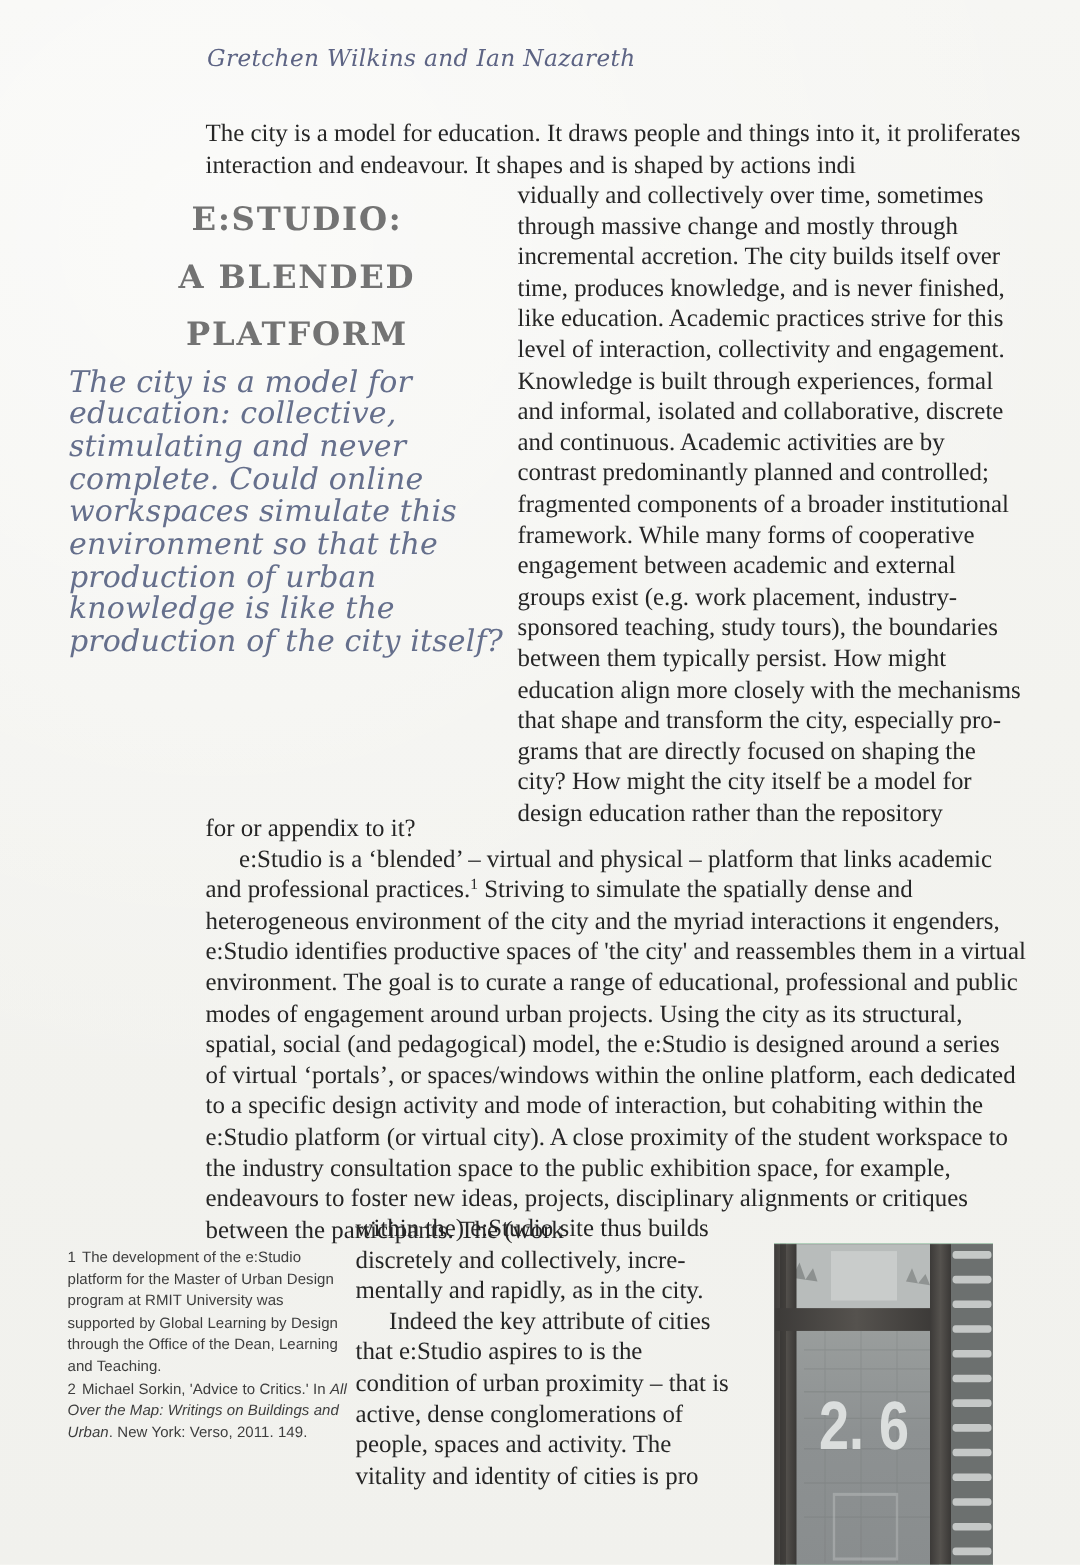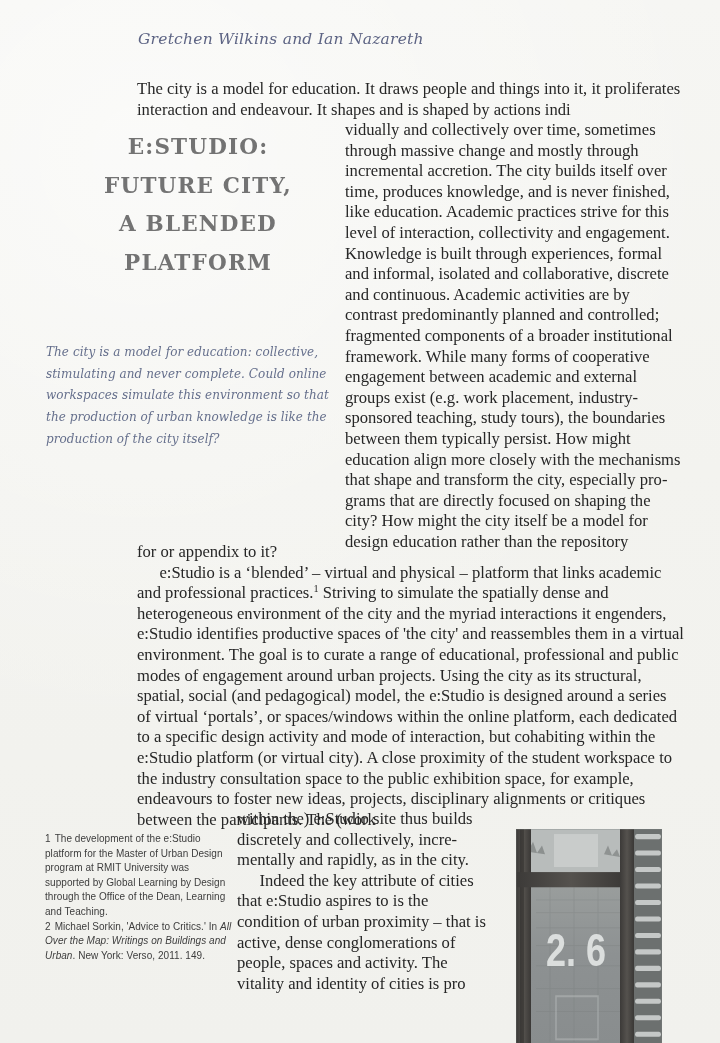--- a/index.html
+++ b/index.html
@@ -57,24 +57,23 @@
   .title .chev {
     font-family: "DejaVu Sans", sans-serif;
     font-weight: 400;
     font-size: 20px;
     letter-spacing: 0;
     position: relative;
     top: -1px;
     left: 1px;
   }
   .abstract {
-    margin-top: 60px;
     font-family: "DejaVu Serif", "Liberation Serif", serif;
     font-style: italic;
-    font-size: 12px;
+    font-size: 20px;
     line-height: 21.7px;
     letter-spacing: 0.005em;
     color: #656f8c;
   }
 
   
   .body-text {
     font-family: "Liberation Serif", serif;
     font-size: 16.6px;
     line-height: 20.6px;
@@ -157,21 +156,20 @@
 
 <div class="author">Gretchen Wilkins and Ian Nazareth</div>
 
 <div class="topblock body-text">
   <p>The city is a model for education. It draws people and things into it, it pro­liferates interaction and endeavour. It shapes and is shaped by actions indi­</p>
 </div>
 
 <div class="leftcol">
   <div class="title">
     <div>E:STUDIO:</div>
-    <div>FUTURE CITY,</div>
     <div>A BLENDED</div>
     <div>PLATFORM</div>
   </div>
   <div class="abstract">The city is a model for education: collective, stimulating and never complete. Could online workspaces simulate this environment so that the production of urban knowledge is like the production of the city itself?</div>
 </div>
 
 <div class="rightcol body-text">
   <p>vidually and collectively over time, sometimes through massive change and mostly through incremental accretion. The city builds itself over time, produces knowledge, and is never finished, like education. Academic practices strive for this level of interaction, collectivity and engagement. Knowledge is built through experiences, formal and informal, isolated and collaborative, discrete and continuous. Aca­demic activities are by contrast predominantly planned and controlled; fragmented compo­nents of a broader institutional framework. While many forms of cooperative engagement between academic and external groups ex­ist (e.g. work placement, industry-sponsored teaching, study tours), the boundaries between them typically persist. How might education align more closely with the mechanisms that shape and transform the city, especially pro­grams that are directly focused on shaping the city? How might the city itself be a model for design education rather than the repository</p>
 </div>
 

